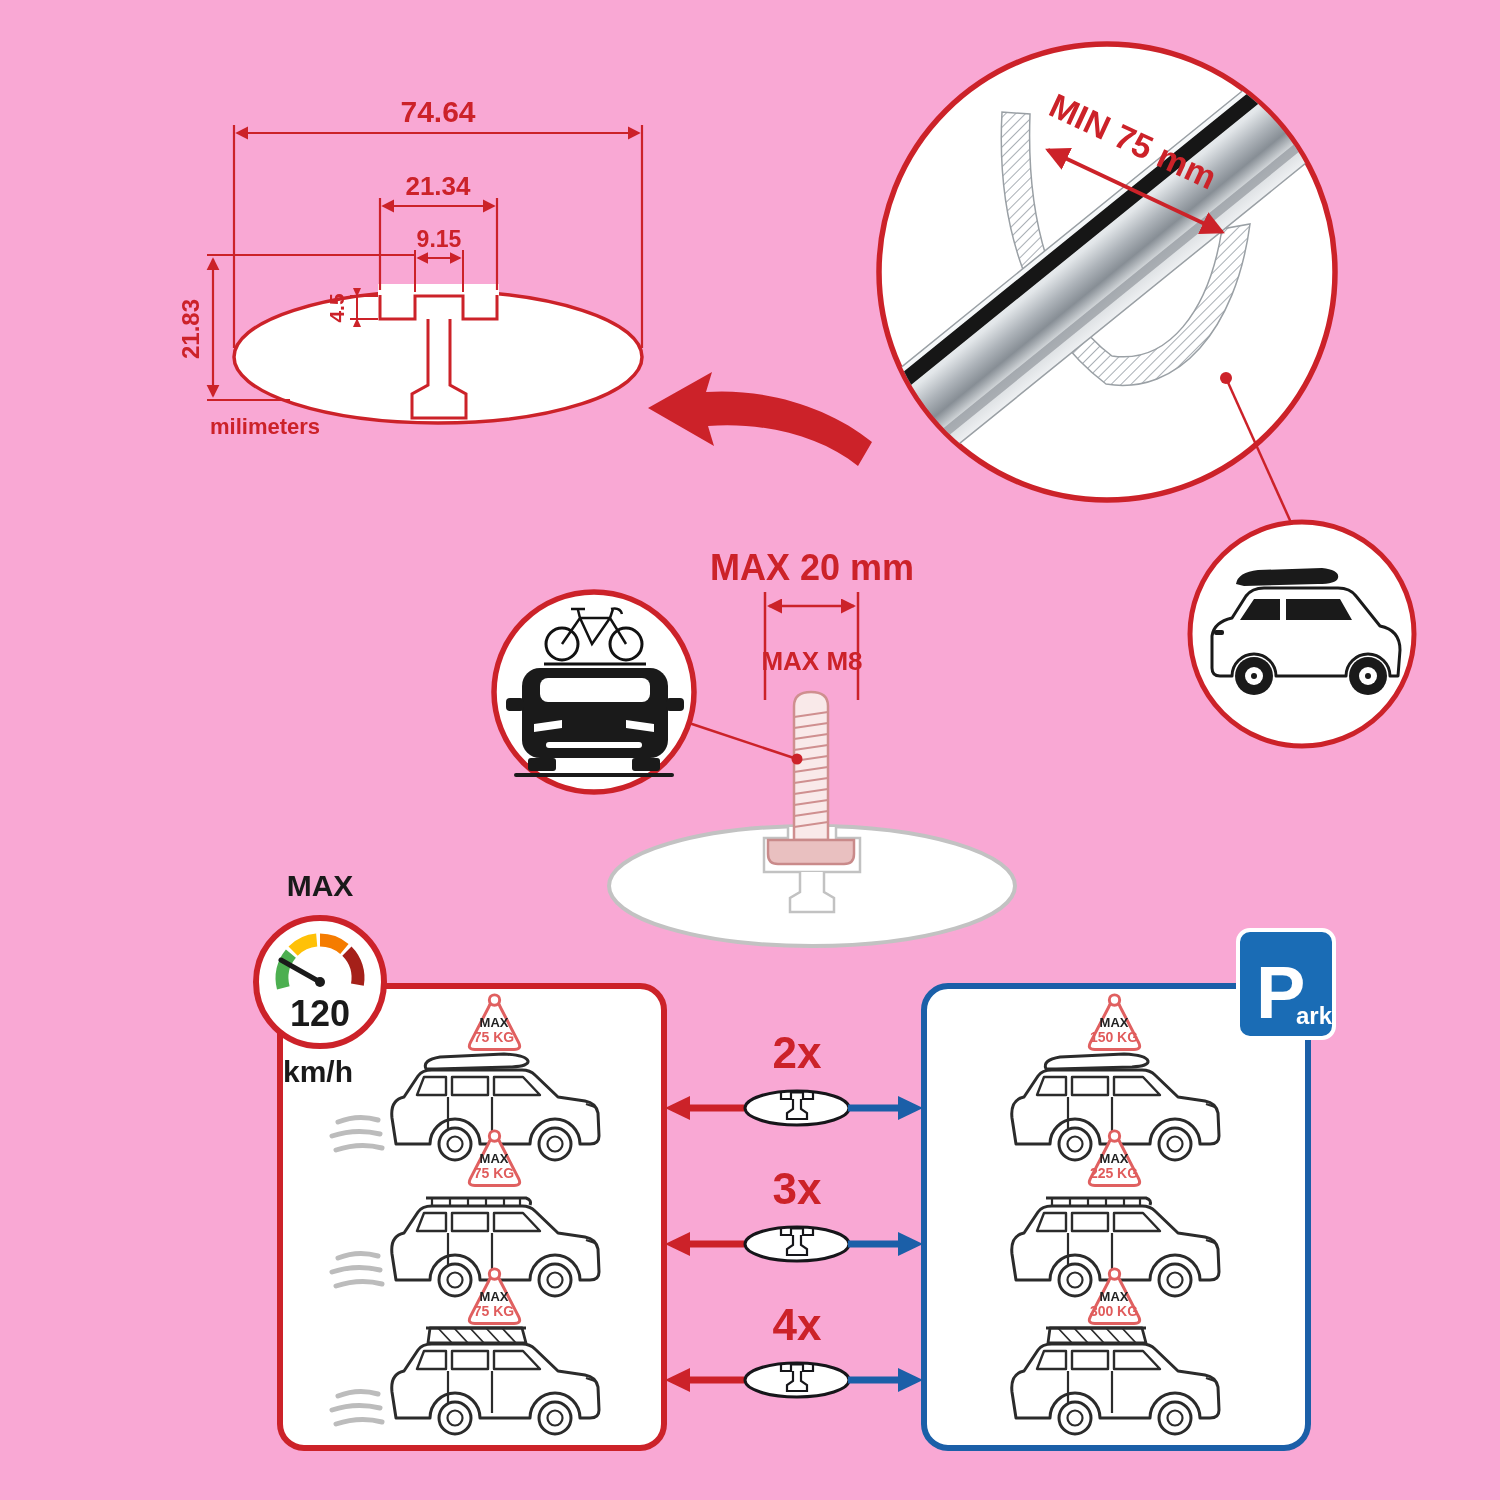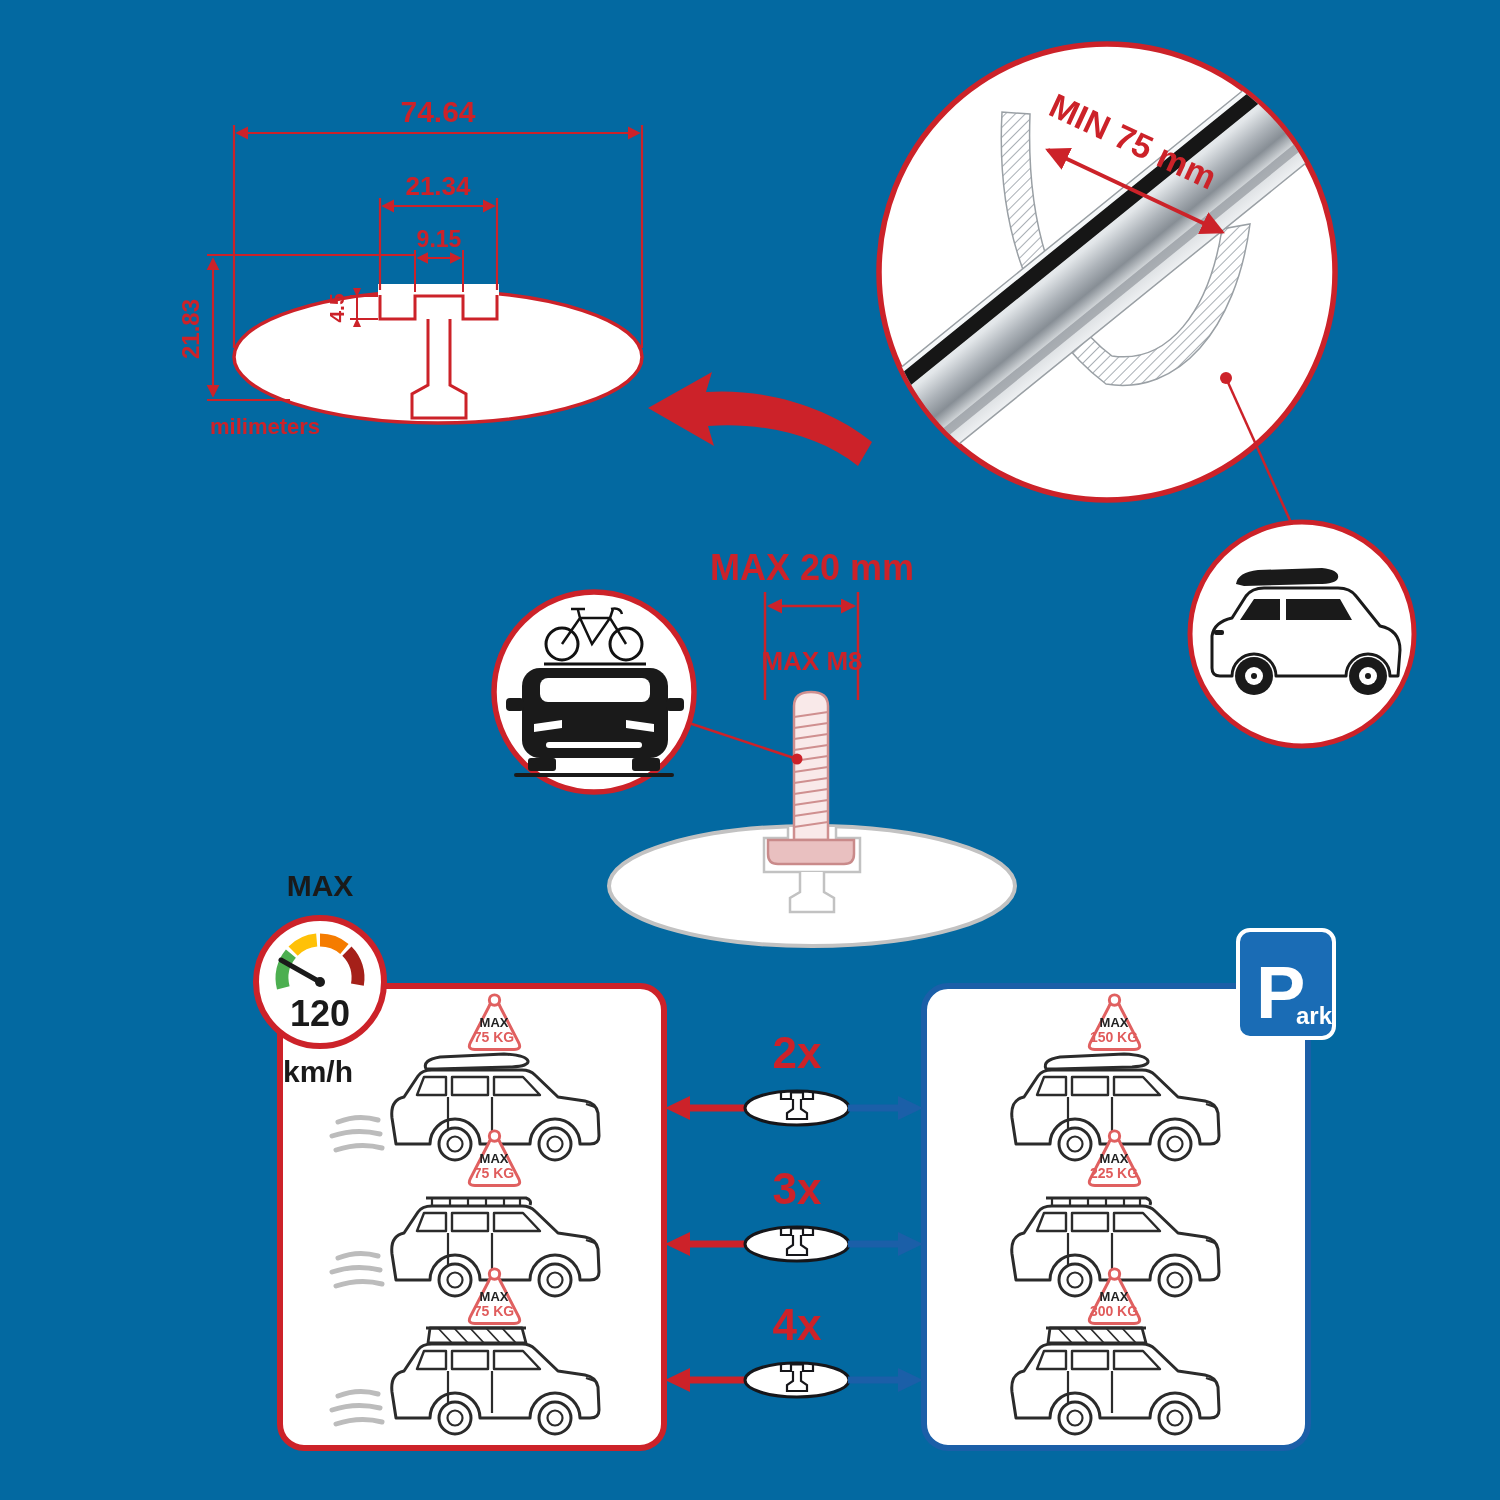--- a/index.html
+++ b/index.html
@@ -1,16 +1,16 @@
 <!DOCTYPE html>
 <html><head>
 <meta charset="utf-8">
 <style>
   html,body{margin:0;padding:0;background:#ffffff;}
-  #canvas{position:relative;width:1500px;height:1500px;background:#0369a1;overflow:hidden;}
+  #canvas{position:relative;width:1500px;height:1500px;background:#f9a8d4;overflow:hidden;}
   svg{position:absolute;left:0;top:0;}
   svg text{font-family:"Liberation Sans","DejaVu Sans",sans-serif;}
   .dim-txt{fill:#cc2229;font-weight:bold;font-size:30px;}
   .dim-txt-sm{fill:#cc2229;font-weight:bold;font-size:21px;}
   .red-big{fill:#cc2229;font-weight:bold;font-size:34px;}
   .black-txt{fill:#1a1a1a;font-weight:bold;}
   .sign-max{fill:#222222;font-weight:bold;font-size:13px;}
   .sign-val{fill:#e05c5c;font-weight:bold;font-size:14px;}
   .qty{fill:#cc2229;font-weight:bold;font-size:44px;}
 </style>

